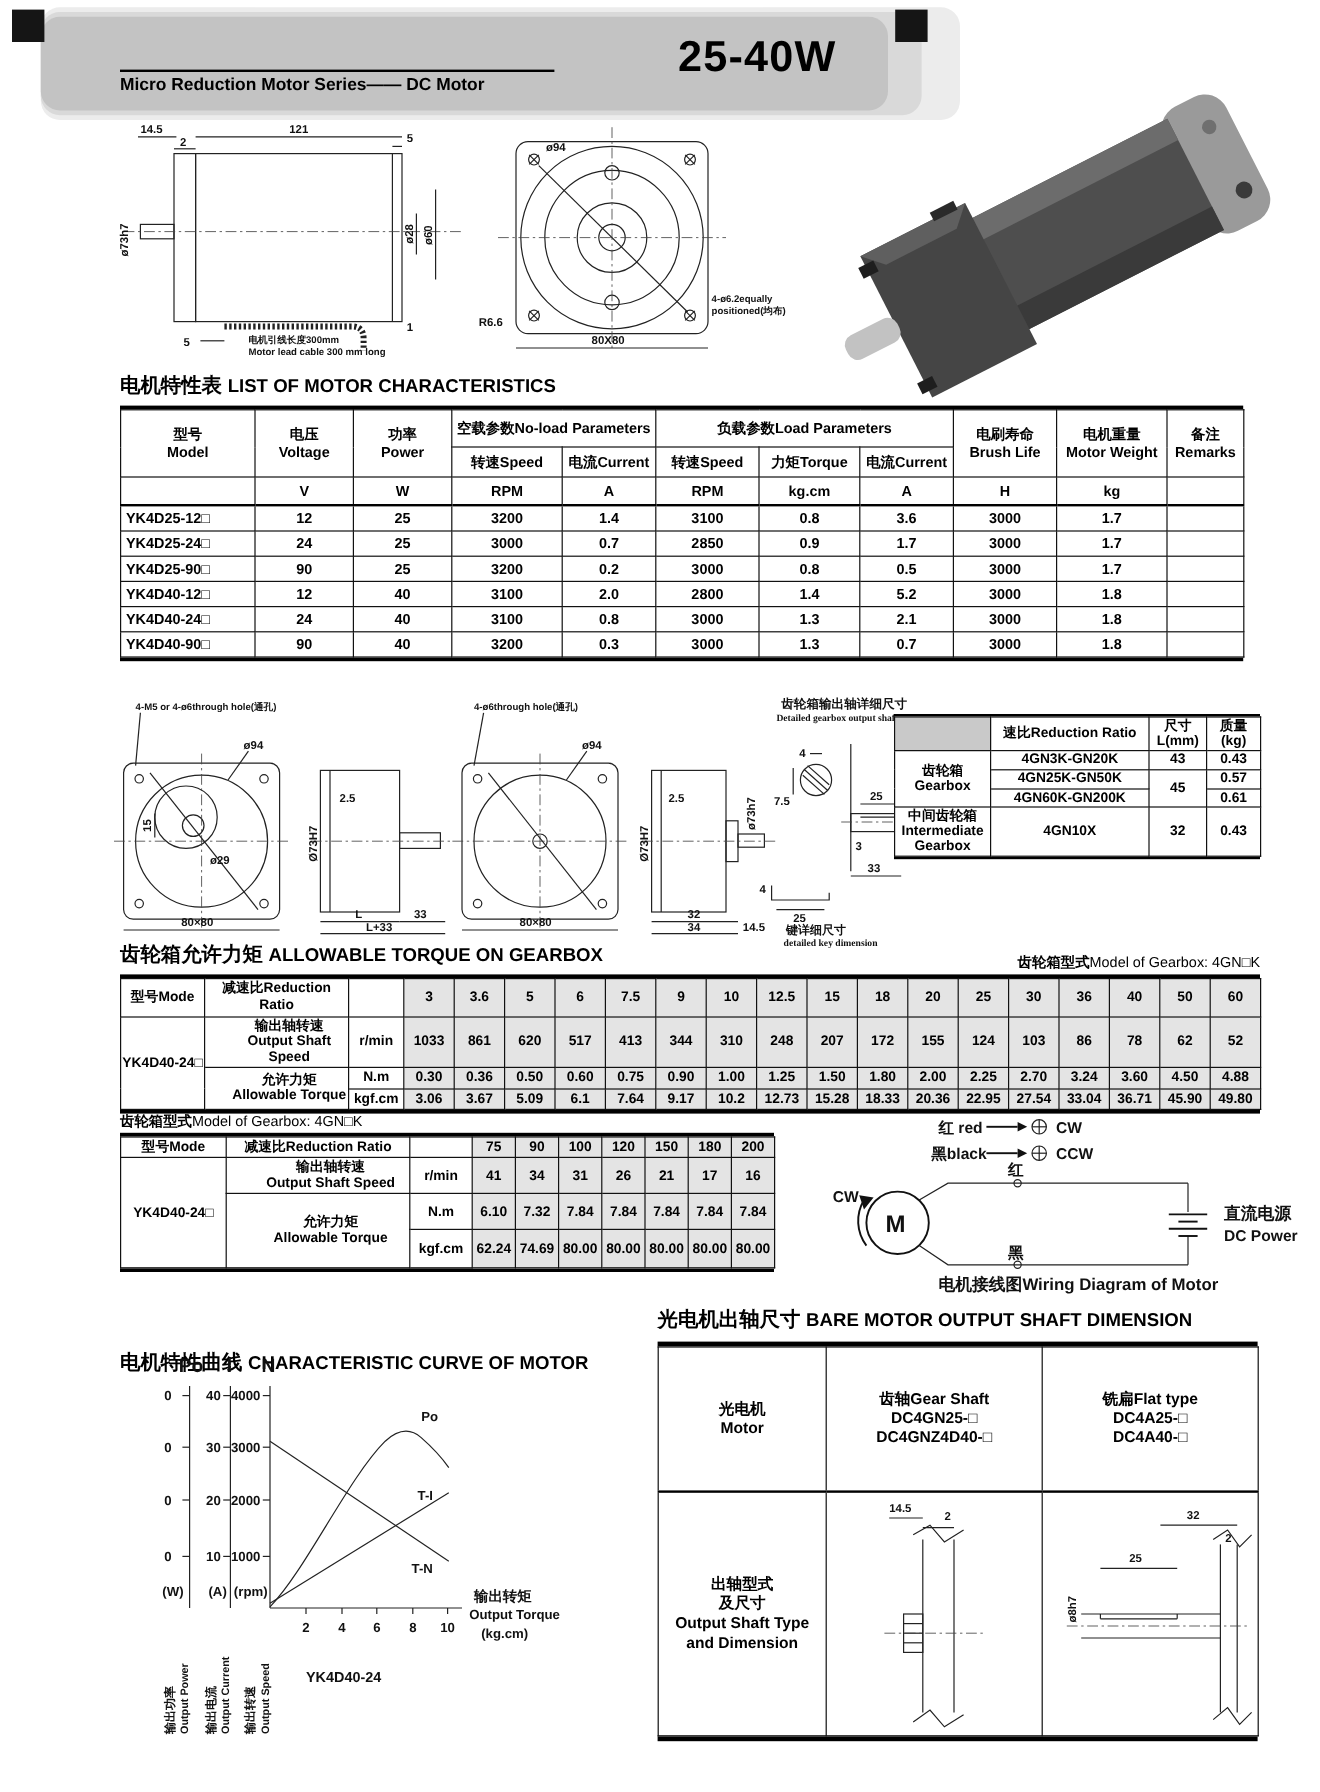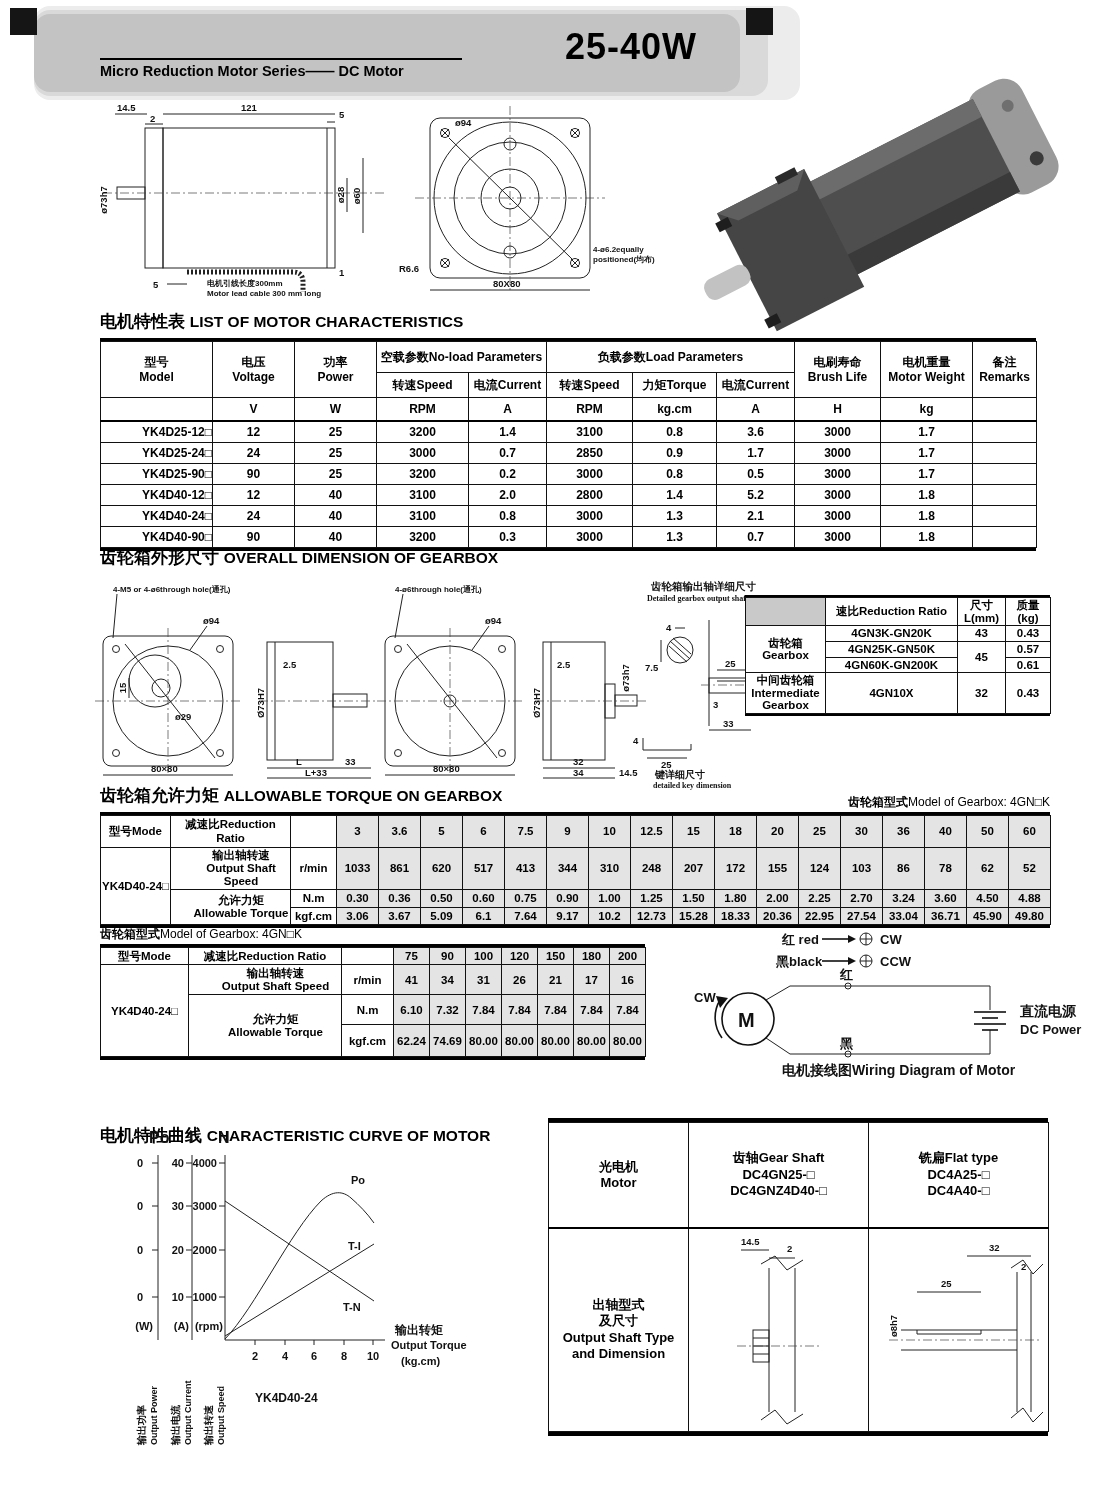--- a/index.html
+++ b/index.html
@@ -23,21 +23,21 @@
   .note .zh{font-weight:bold;}
   
   table{border-collapse:collapse;table-layout:fixed;width:100%;}
   td{border:1px solid #111;text-align:center;vertical-align:middle;
      font-size:12px;font-weight:bold;padding:1px 0;line-height:1.25;}
   .tbl-wrap{position:absolute;border-top:3px solid #000;border-bottom:3px solid #000;background:#fff;}
   .mt td{height:18px;}
   .mt tr.h td{height:28px;margin-left:16px;}
   .mt tr.h2 td{height:22px;}
   .mt tr.units td{border-bottom:2px solid #000;height:20px;}
-  .mt td.model{text-align:right;padding-left:18px;font-weight:bold;}
+  .mt td.model{text-align:left;padding-left:4px;font-weight:bold;}
   .num{background:#e4e4e4;}
   .tq td{font-size:11.5px;}
   .tq .lbl div{line-height:1.15;margin-left:21px;}
   .gb td{font-size:11.5px;line-height:1.1;}
   .gb .corner{background:#c9c9c9;}
   .st td{font-size:13px;}
   .st .hd{border-bottom:2px solid #000;}
   
   svg{position:absolute;overflow:visible;}
   .ln{stroke:#222;stroke-width:1;fill:none;}
@@ -287,23 +287,20 @@
             <td>1.3</td>
             <td>0.7</td>
             <td>3000</td>
             <td>1.8</td>
             <td></td>
           </tr>
     </tbody>
       </table>
   </div>
 
-  <div class="sec-h" style="left:100px;top:546px;">
-    <span>齿轮箱外形尺寸</span> <span class="en">OVERALL DIMENSION OF GEARBOX</span>
-  </div>
 
   <svg style="left:95px;top:578px;" width="660" height="205" viewBox="0 0 660 205">
 
     <text class="dim-s" x="18" y="14">4-M5 or 4-ø6through hole(通孔)</text>
     <line class="ln" x1="22" y1="16" x2="18" y2="60"></line>
     <rect class="ln" x="8" y="58" width="130" height="130" rx="8"></rect>
     <circle class="ln" cx="73" cy="123" r="55"></circle>
     <circle class="ln" cx="60" cy="103" r="26"></circle>
     <circle class="ln" cx="66" cy="110" r="9"></circle>
     <line class="cl" x1="0" y1="123" x2="146" y2="123"></line>
@@ -743,30 +740,33 @@
       <text class="ticktx" x="0" y="0" style="font-size:10px">输出电流</text>
       <text class="ticktx" x="0" y="12" style="font-size:9px">Output Current</text>
     </g>
     <g transform="translate(117,333) rotate(-90)">
       <text class="ticktx" x="0" y="0" style="font-size:10px">输出转速</text>
       <text class="ticktx" x="0" y="12" style="font-size:9px">Output Speed</text>
     </g>
     <text class="ticktx" x="160" y="290" style="font-size:12px">YK4D40-24</text>
   </svg>
 
+  <div class="sec-h" style="left:548px;top:1088px;">
+    <span>光电机出轴尺寸</span> <span class="en">BARE MOTOR OUTPUT SHAFT DIMENSION</span>
+  </div>
 
   <div class="tbl-wrap" style="left:548px;top:1118px;width:500px;border-top-width:4px;border-bottom-width:4px;">
     <table class="st">
       <colgroup>
           <col style="width:140px">
           <col style="width:180px">
           <col style="width:180px">
         </colgroup>
       <tbody>
-          <tr style="height:105px">
+          <tr style="height:120px">
         <td class="hd">
               <div>光电机</div>
               <div>Motor</div>
             </td>
         <td class="hd">
               <div>齿轴Gear Shaft</div>
               <div>DC4GN25-□</div>
               <div>DC4GNZ4D40-□</div>
             </td>
         <td class="hd">

